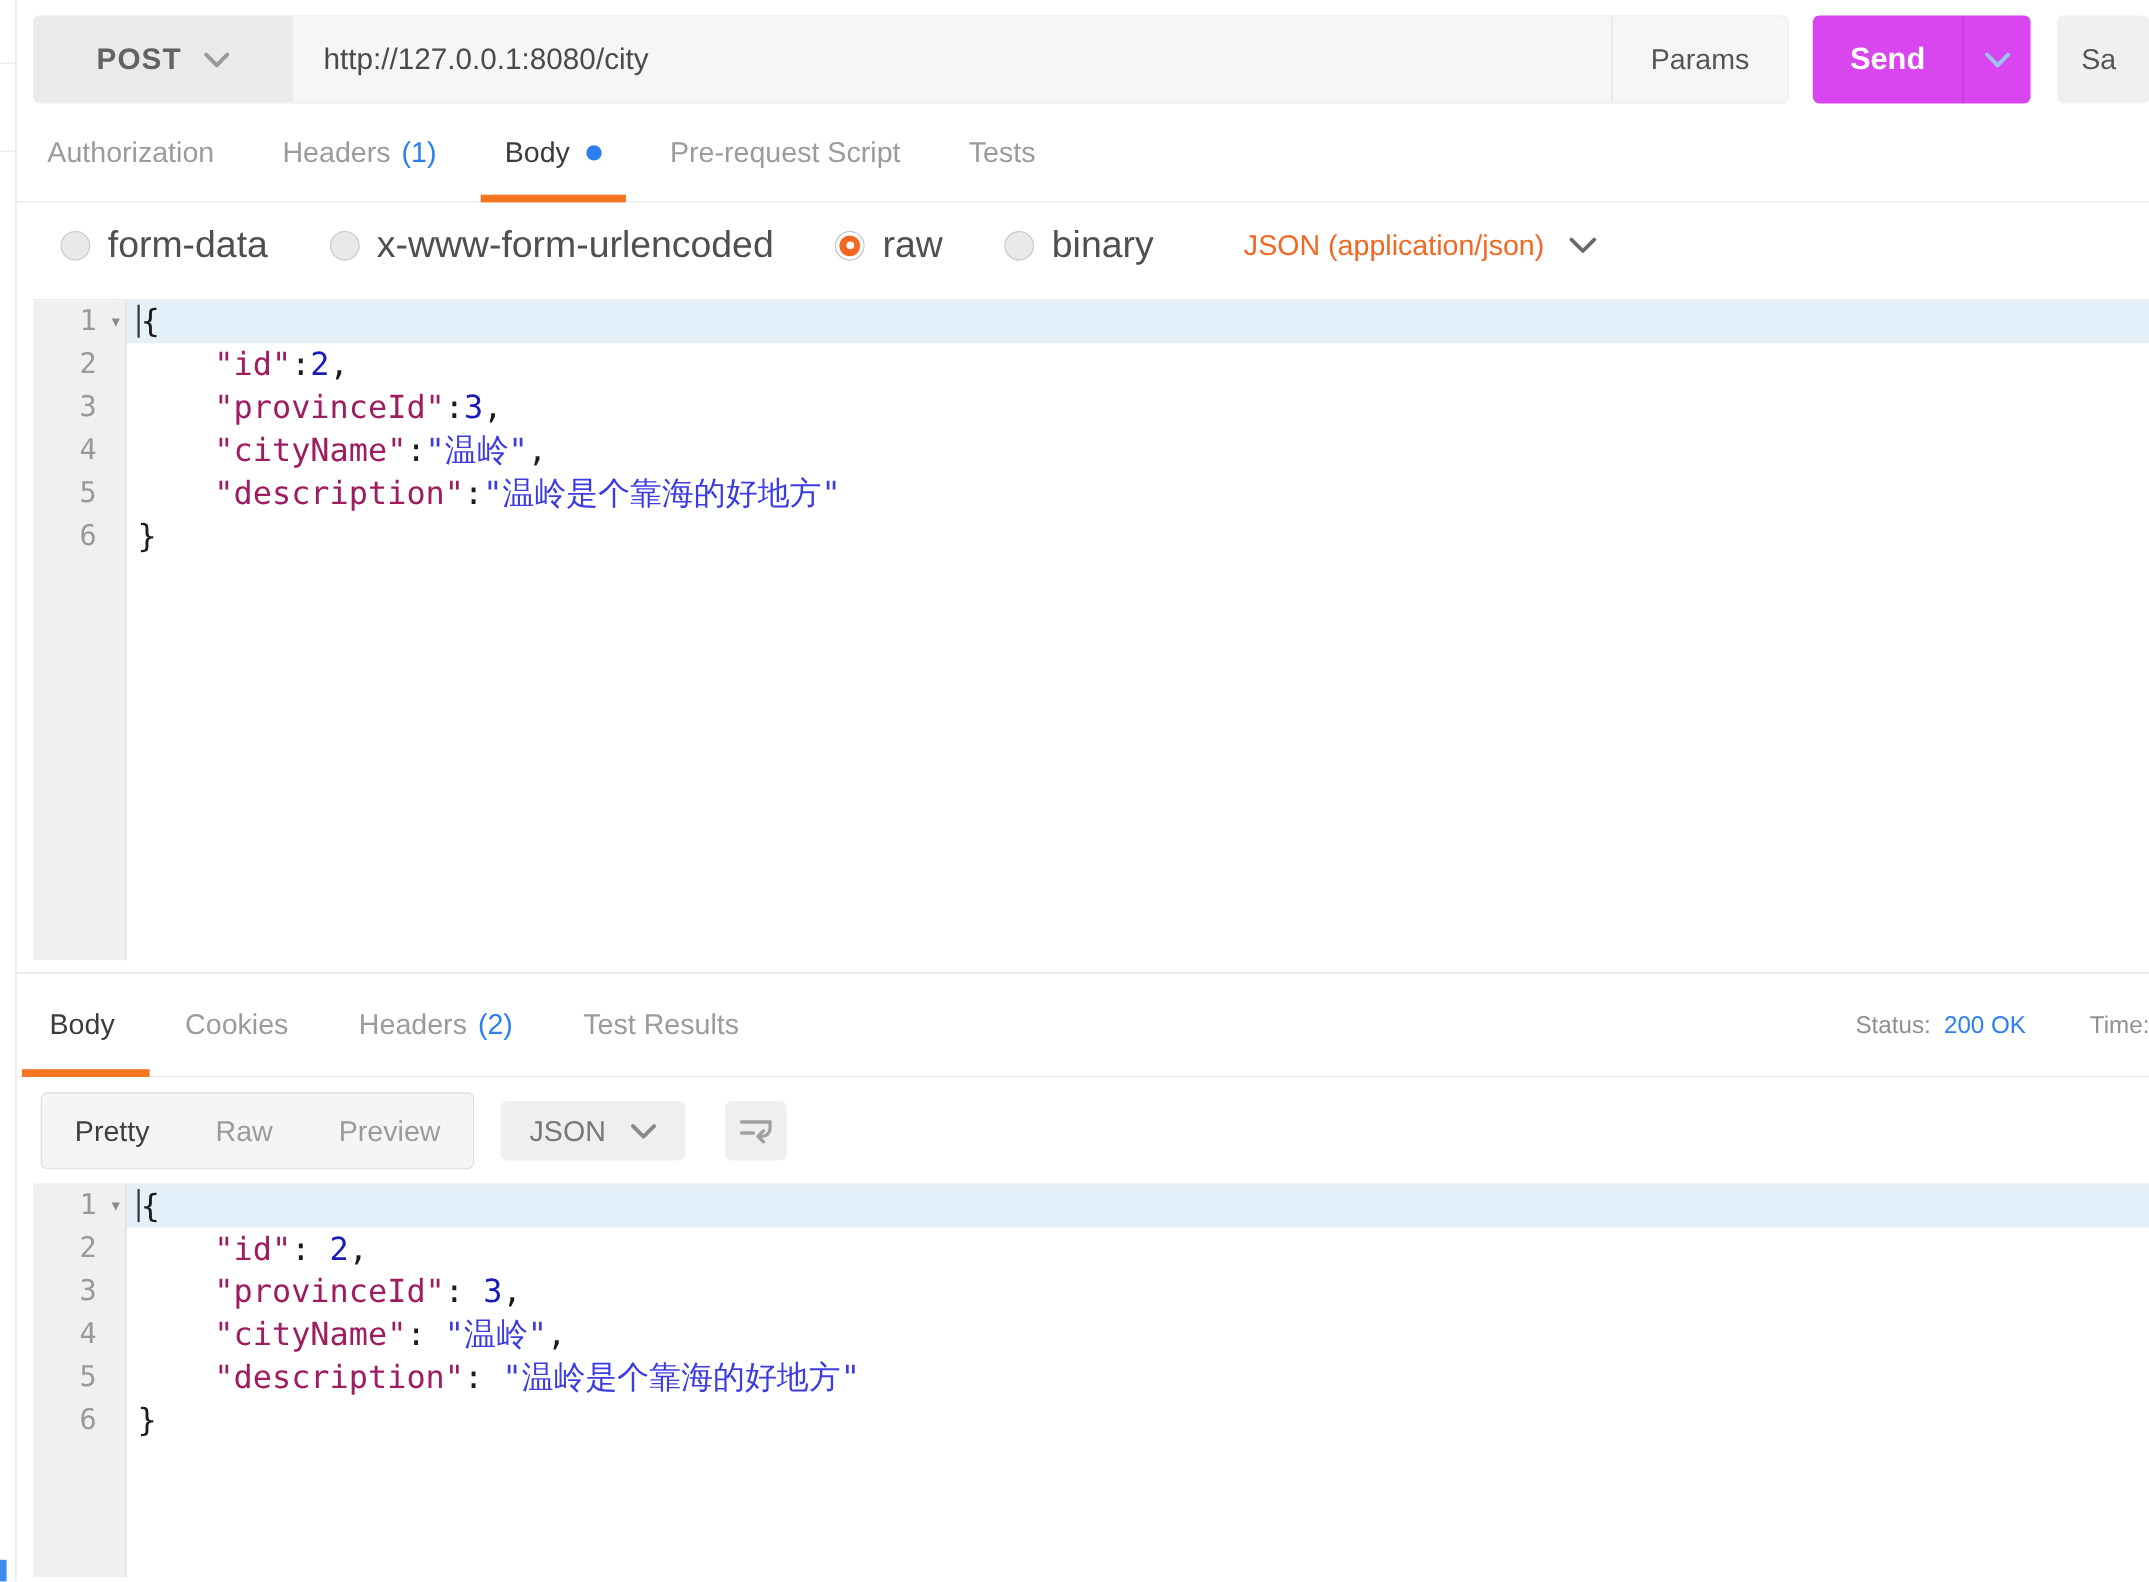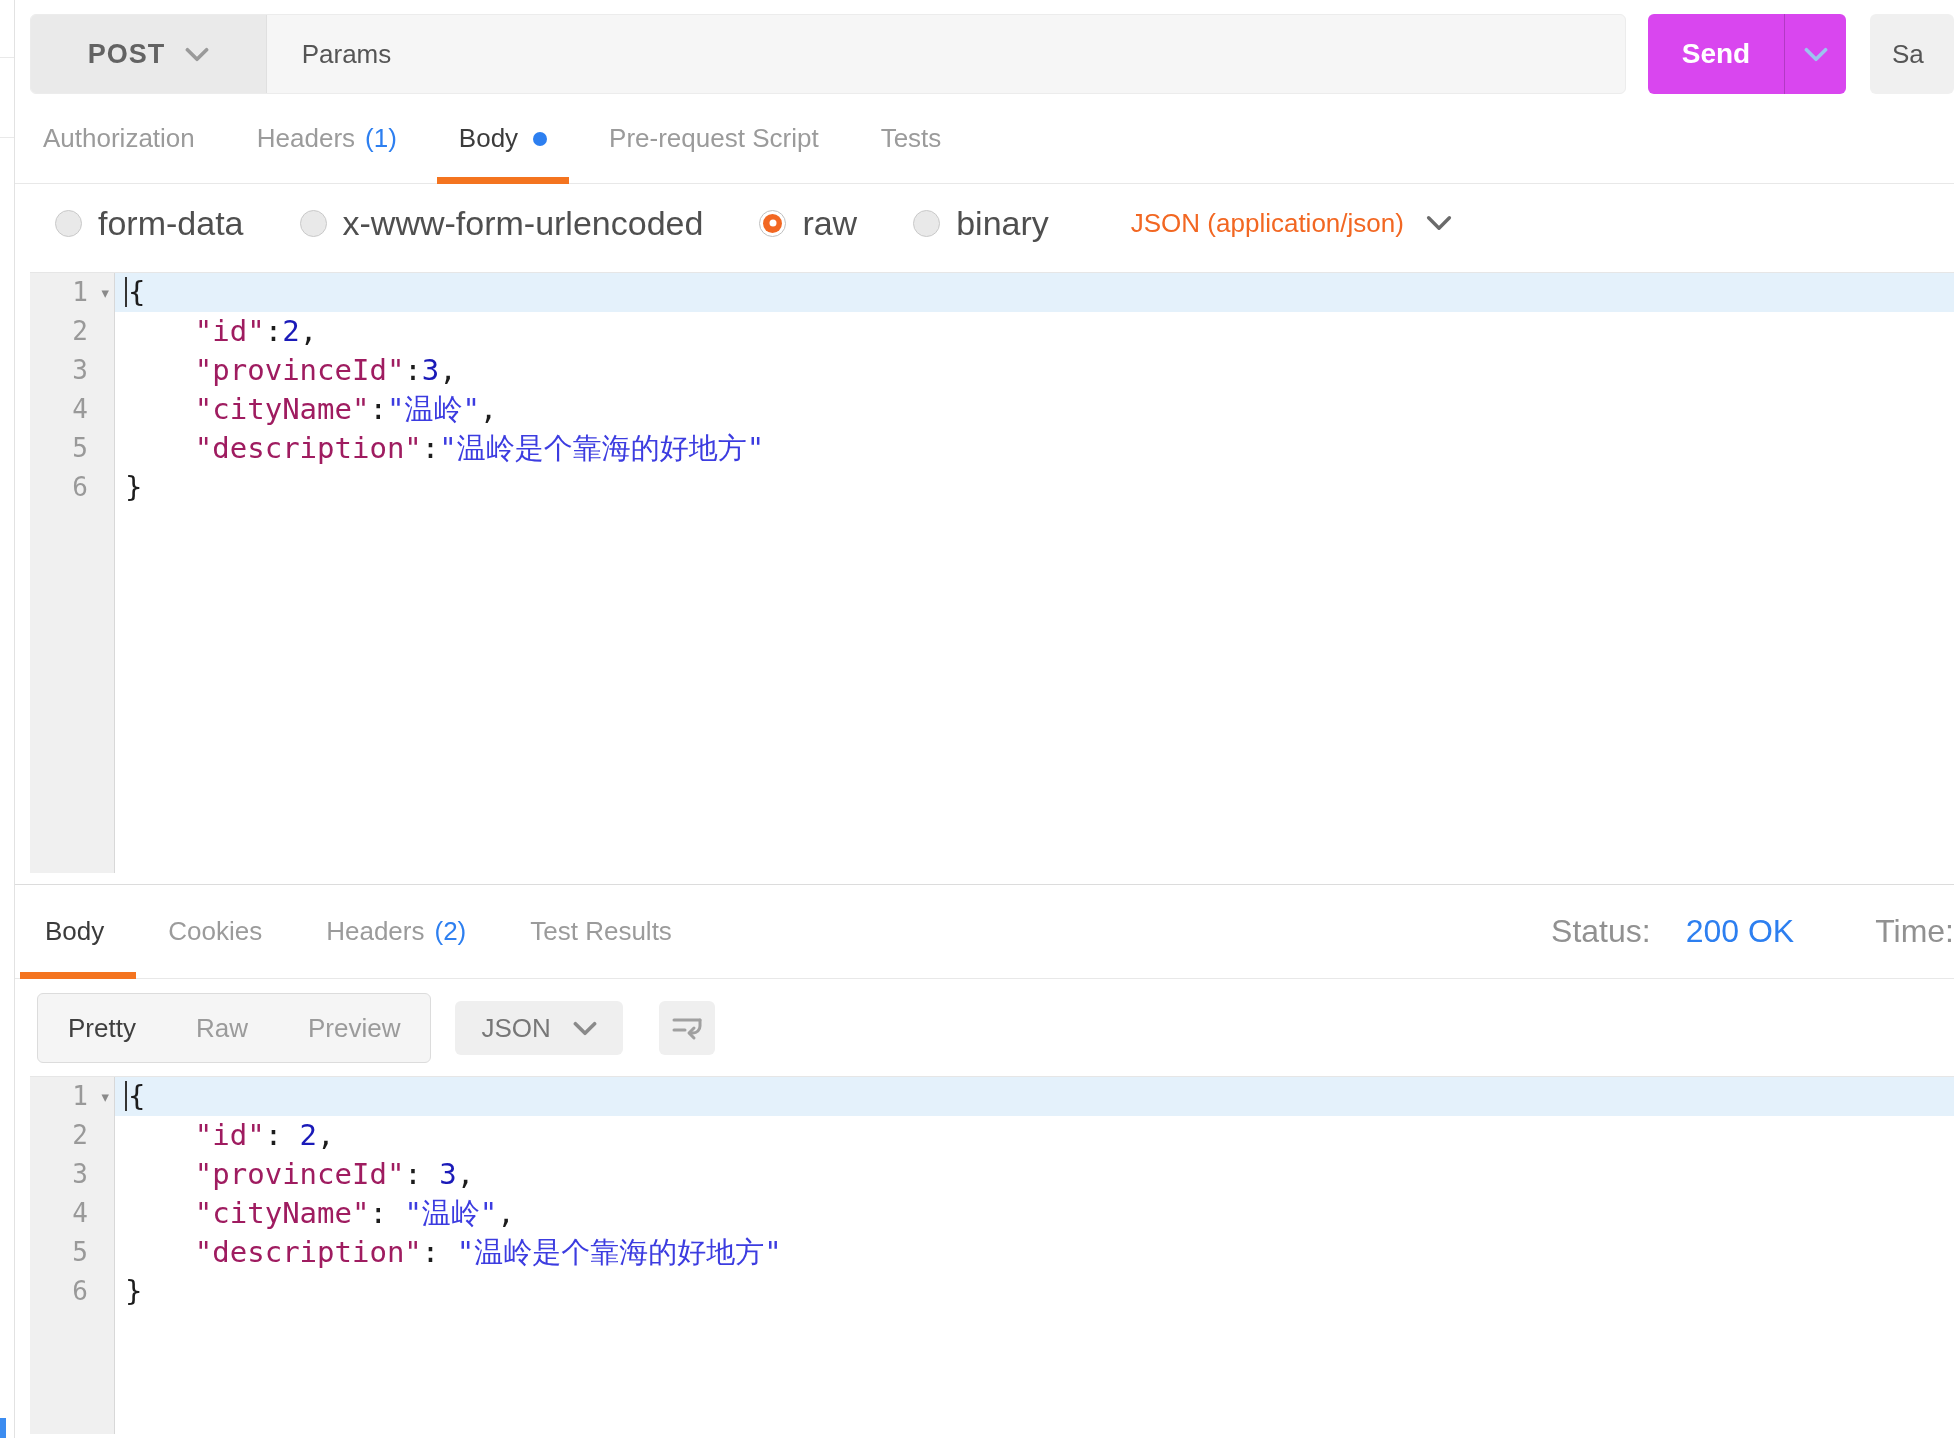--- a/index.html
+++ b/index.html
@@ -59,21 +59,21 @@
   .t-k { color:#9f1c60; }
   .t-n { color:#1a1ab8; }
   .t-s { color:#3c3ce0; }
   .t-p { color:#1c1c1c; }
 
   
   .response { border-top:1px solid #dcdcdc; }
   .resp-tabs { display:flex; align-items:center; height:94px; padding-left:30px; border-bottom:1px solid #e8e8e8; }
   .resp-tabs .tab { margin-right:64px; }
   .resp-tabs .tab.active::after { left:-25px; right:-32px; }
-  .status-cluster { margin-left:auto; display:flex; align-items:center; white-space:nowrap; font-size:32px;gap:23px; }
+  .status-cluster { margin-left:auto; display:flex; align-items:center; white-space:nowrap; font-size:22px; }
   .status-label { color:#919191; }
   .status-value { color:#2d7ff0; margin-left:12px; }
   .time-label { color:#919191; margin-left:58px; }
 
   .view-row { display:flex; align-items:center; margin:22px 0 0 22px; height:54px; }
   .view-group { display:flex; align-items:stretch; height:70px; border:1px solid #dcdcdc; background:#f5f5f5; border-radius:6px; overflow:hidden; }
   .view-btn { display:flex; align-items:center; padding:0 30px; font-size:26px; color:#9b9b9b; cursor:pointer; }
   .view-btn.active { color:#3f3f3f; }
   .fmt-btn { margin-left:24px; height:54px; display:flex; align-items:center; gap:22px; padding:0 26px; background:#efefef; border-radius:6px; font-size:26px; color:#777; cursor:pointer; }
   .wrap-btn { margin-left:36px; width:56px; height:54px; background:#efefef; border-radius:6px; display:flex; align-items:center; justify-content:center; cursor:pointer; }
@@ -96,20 +96,21 @@
     <div class="url-bar">
       <div class="url-group">
         <div class="method">
           <span class="method-label">POST</span>
           <span class="chev">
             <svg width="24" height="15" viewBox="0 0 20 12">
                 <polyline points="2,2 10,10 18,2" fill="none" stroke="#9a9a9a" stroke-width="3" stroke-linecap="round" stroke-linejoin="round"></polyline>
               </svg>
           </span>
         </div>
+        <div class="url-input">http://127.0.0.1:8080/city</div>
         <div class="params-btn">Params</div>
       </div>
       <div class="send-btn">
         <div class="send-main">Send</div>
         <div class="send-caret">
           <span class="chev">
             <svg width="24" height="15" viewBox="0 0 20 12">
                 <polyline points="2,2 10,10 18,2" fill="none" stroke="#9cc4ef" stroke-width="3" stroke-linecap="round" stroke-linejoin="round"></polyline>
               </svg>
           </span>

